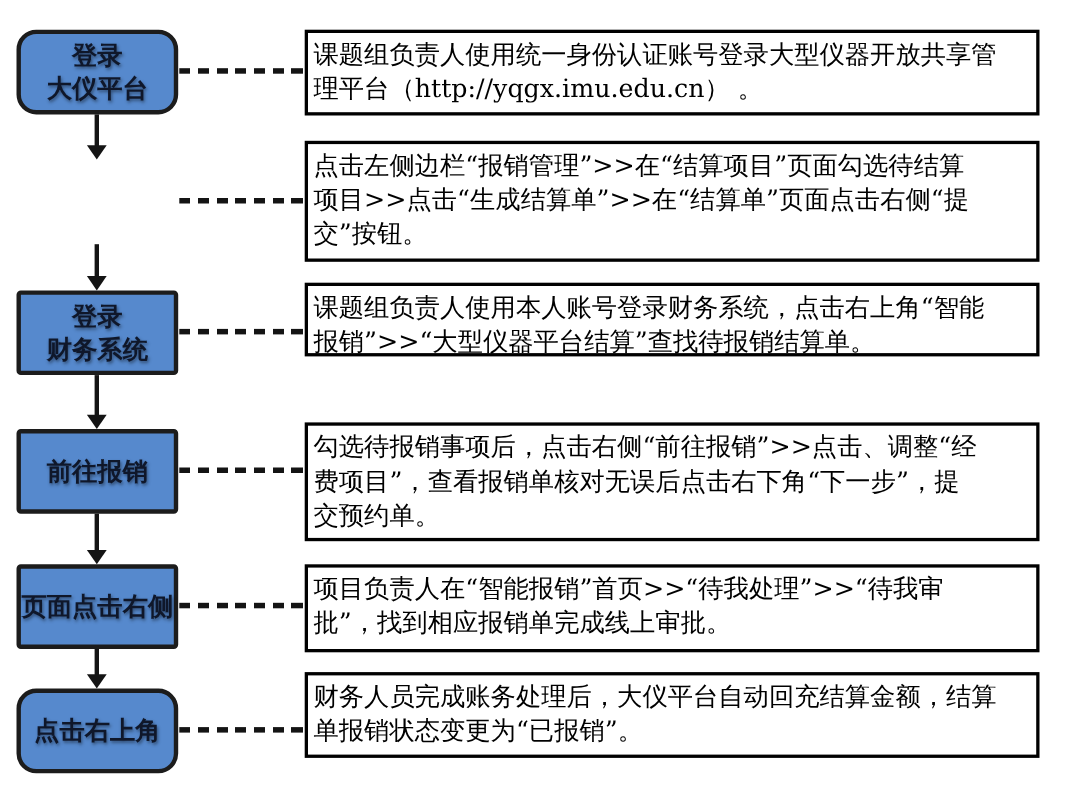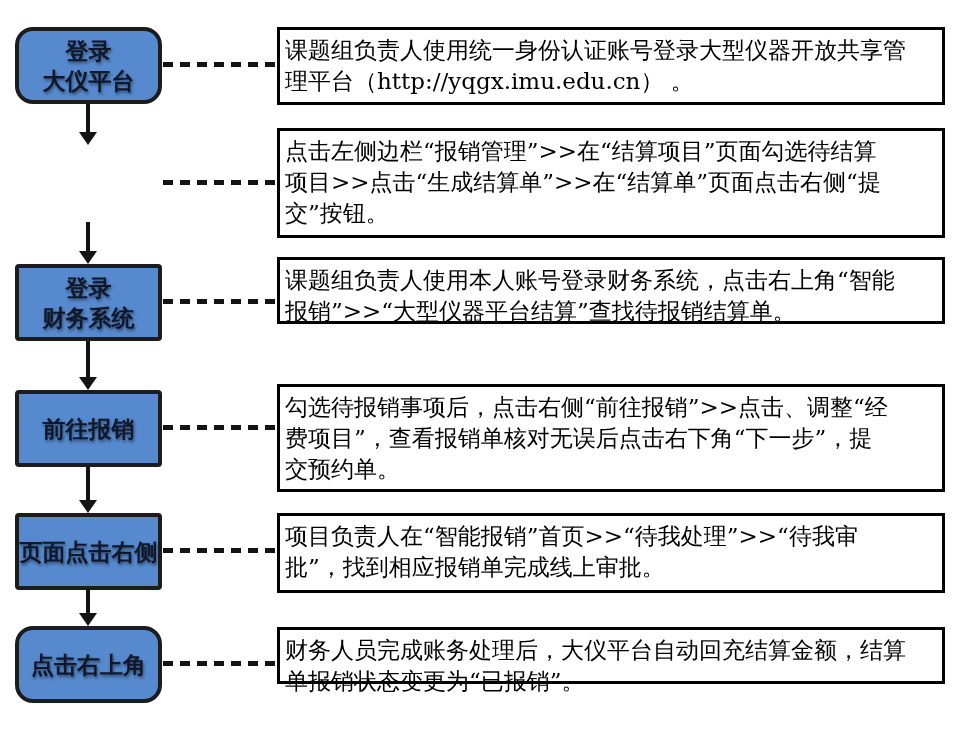--- a/index.html
+++ b/index.html
@@ -20,21 +20,21 @@
   .step-label { white-space:pre-line; }
 
   
   .desc {
     position:absolute; left:277px; width:668px; box-sizing:border-box;
     background:#ffffff; border:3px solid #000000;
     color:#000000; font-size:23px; line-height:31px; padding:5px 5px;
   }
   .desc-text { white-space:pre-line; }
   .d1{top:27px;height:78px} .d2{top:128px;height:110px} .d3{top:257px;height:67px}
-  .d4{top:384px;height:108px} .d5{top:513px;height:80px} .d6{top:627px;height:57px}
+  .d4{top:384px;height:108px} .d5{top:513px;height:80px} .d6{top:611px;height:78px}
 
   
   .connector {
     position:absolute; left:163px; width:114px; height:5px;
     background:repeating-linear-gradient(90deg,#141414 0 10px,transparent 10px 17px);
   }
   .c1{top:62px} .c2{top:180px} .c3{top:299px} .c4{top:425px} .c5{top:548px} .c6{top:661px}
 
   
   .vline { position:absolute; left:86px; width:4px; background:#141414; }

